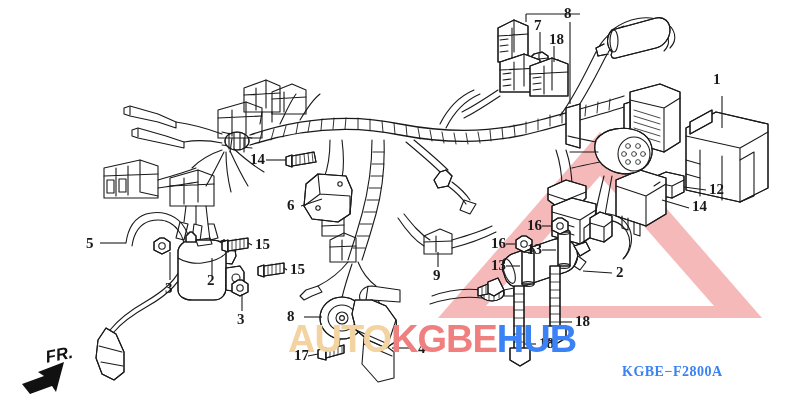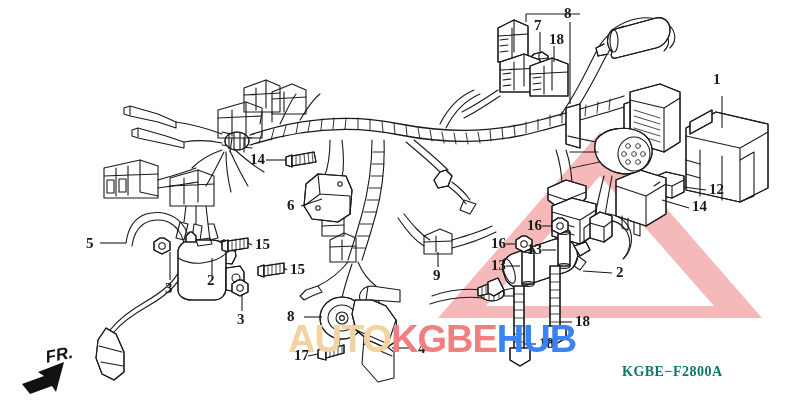--- a/index.html
+++ b/index.html
@@ -3,21 +3,21 @@
 <meta charset="utf-8">
 <style>
   html,body{margin:0;padding:0;background:#fff;}
   body{width:800px;height:400px;overflow:hidden;
        font-family:"Liberation Serif", serif;}
   #stage{position:relative;width:800px;height:400px;background:#ffffff;}
   #stage svg{position:absolute;left:0;top:0;}
   .lbl{position:absolute;font-family:"Liberation Serif",serif;font-size:15px;
        font-weight:700;color:#1a1a1a;line-height:1;white-space:nowrap;}
   #partno{position:absolute;left:622px;top:364px;font-size:14px;font-weight:700;
-          letter-spacing:.5px;color:#0f766e;font-family:"Liberation Serif",serif;
+          letter-spacing:.5px;color:#3b82f6;font-family:"Liberation Serif",serif;
           white-space:nowrap;}
   #frtext{position:absolute;left:44px;top:348px;font-size:17px;font-weight:700;
           font-style:italic;color:#111;font-family:"Liberation Sans",sans-serif;
           transform:rotate(-11deg);transform-origin:left top;}
   #wm-text{position:absolute;left:288px;top:318px;font-size:38px;font-weight:700;
            letter-spacing:-1px;font-family:"Liberation Sans",sans-serif;
            white-space:nowrap;}
   #wm-text .a{color:#f3d3a0;text-align:right;}
   #wm-text .m{color:#f07f7f;}
   #wm-text .h{color:#3b82f6;text-align:center;}

